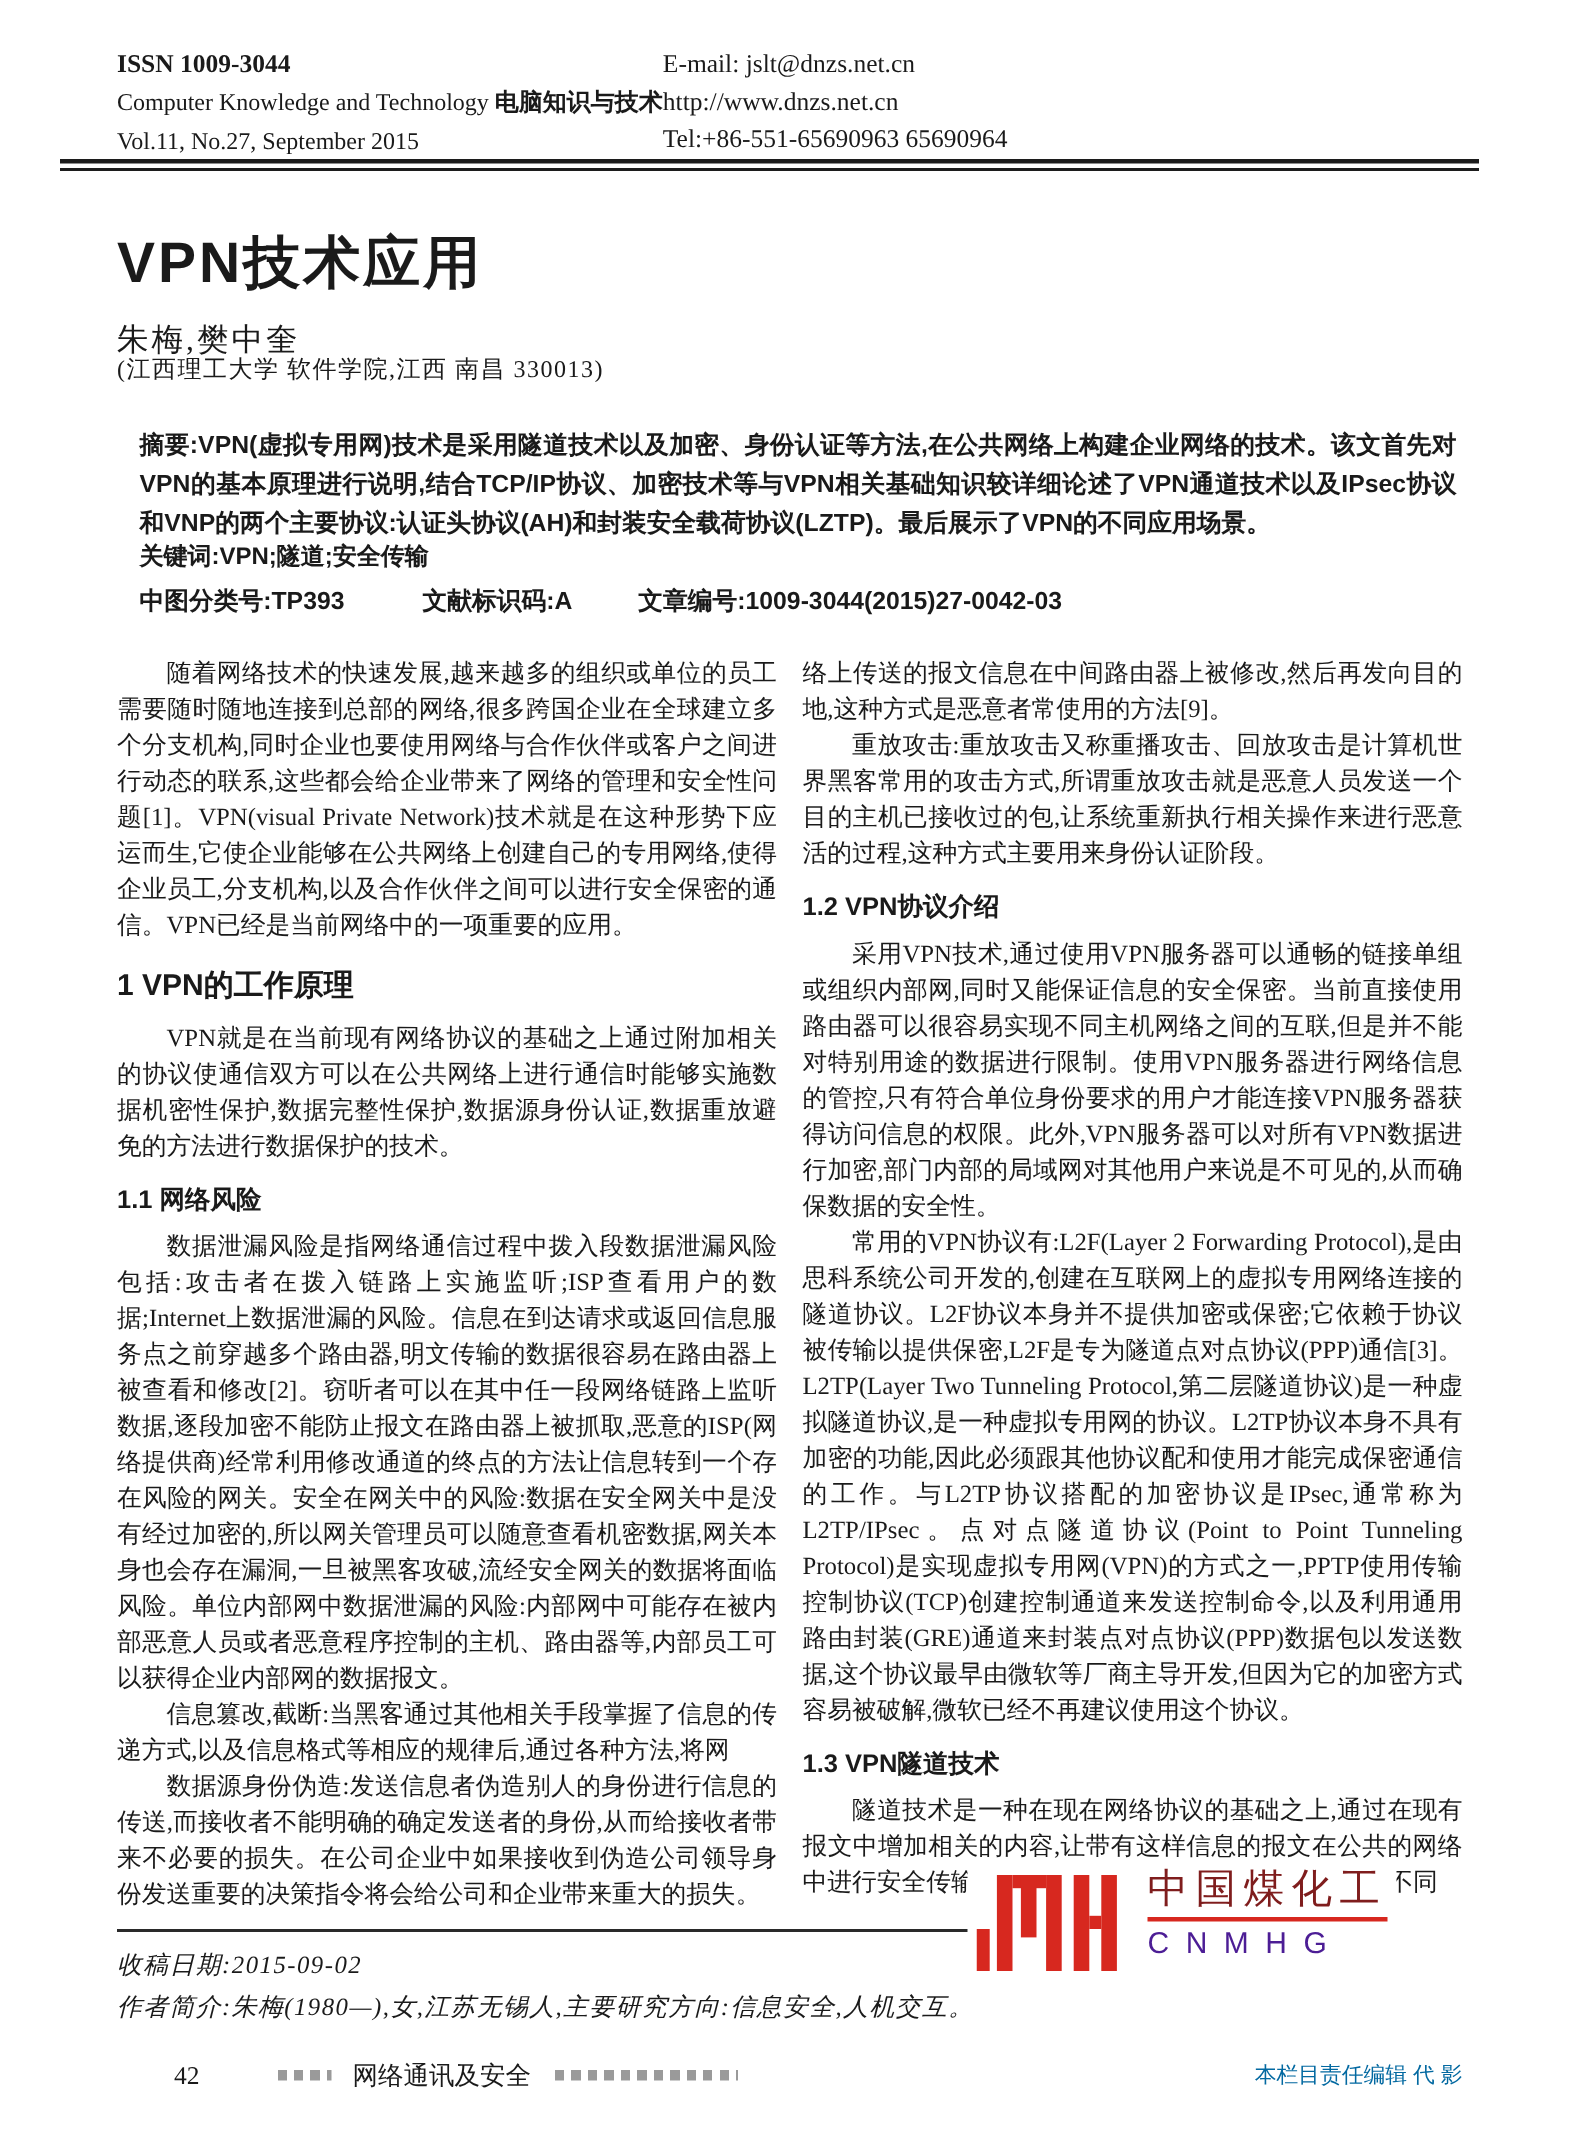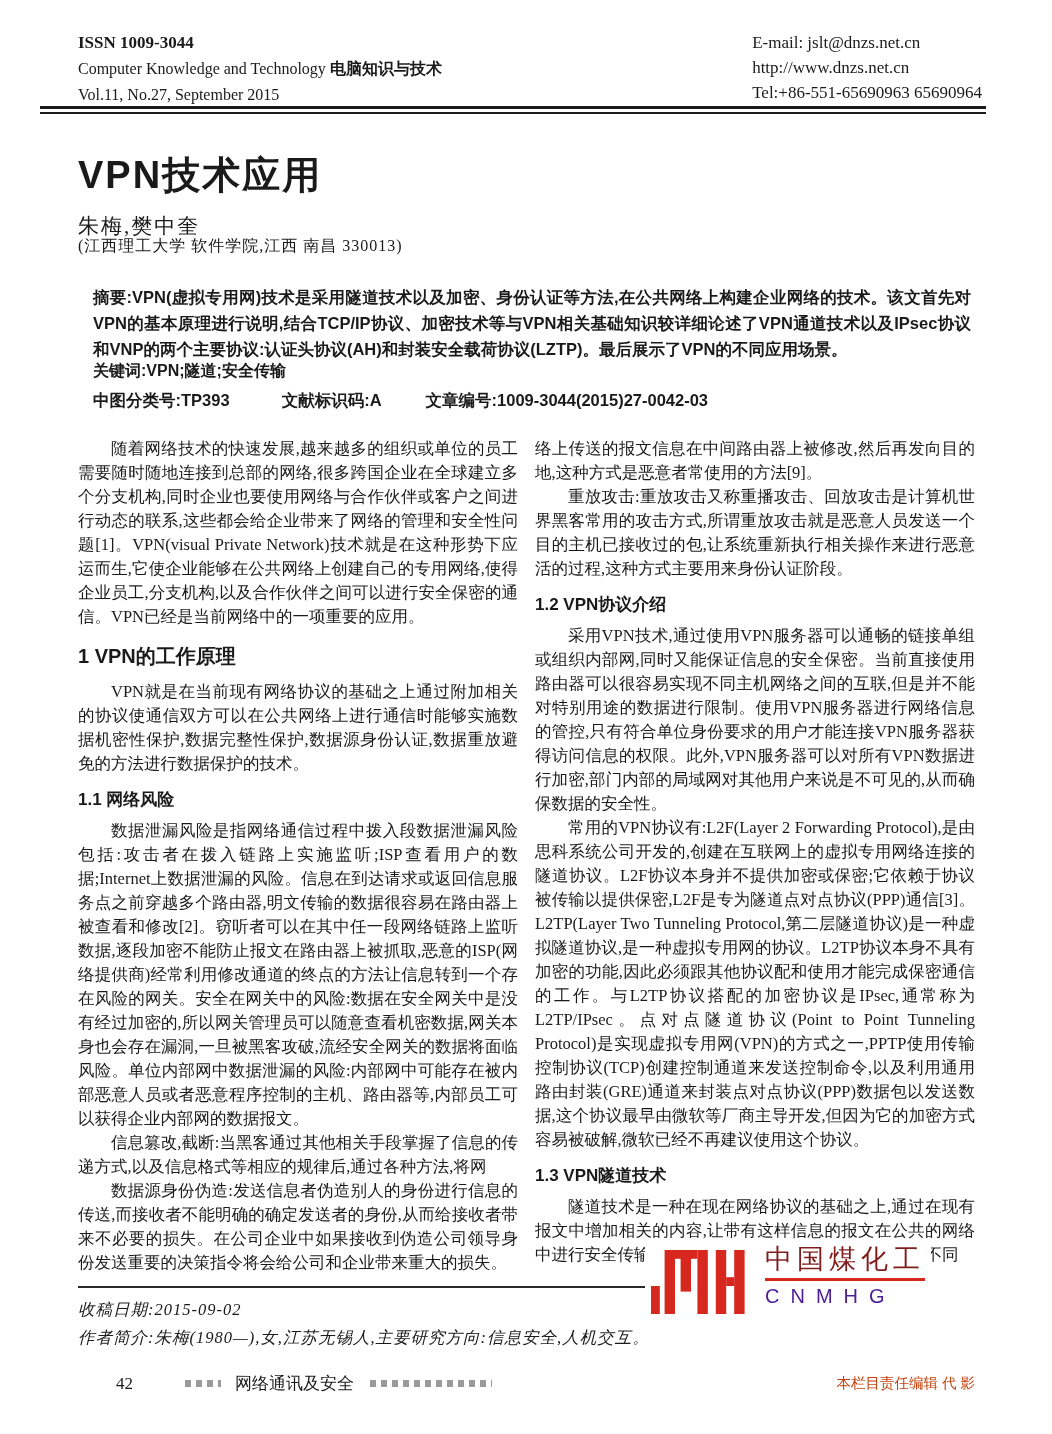--- a/index.html
+++ b/index.html
@@ -8,21 +8,21 @@
     width:1052px;height:1434px;
     margin:0 auto;
     background:#ffffff;
     font-family:"Liberation Serif","DejaVu Serif",serif;
     color:#1a1a1a;
     overflow:hidden;
   }
   
   .header-row{
     position:absolute;top:30px;left:78px;right:70px;
-    display:flex;justify-content:space-between;align-items:flex-start;
+    display:flex;align-items:flex-start;
   }
   .hdr-left div{line-height:26px;}
   .issn{font-weight:bold;font-size:17px;}
   .journal-line{font-size:16px;}
   .journal-en{}
   .journal-cn{font-weight:bold;font-family:"Liberation Sans","DejaVu Sans",sans-serif;font-size:16px;}
   .vol-line{font-size:16px;}
   .hdr-right div{line-height:25px;font-size:17px;}
   .double-rule{
     position:absolute;top:106px;left:40px;width:946px;
@@ -98,21 +98,21 @@
   .sq{height:7px;background:repeating-linear-gradient(90deg,#9a9a9a 0 6px,transparent 6px 11px);}
   .sq-left{width:36px;margin-left:52px;}
   .sq-right{width:122px;}
   .section-name{
     font-family:"Liberation Sans","DejaVu Sans",sans-serif;
     font-weight:normal;font-size:17px;margin:0 16px 0 14px;
   }
   .bar-spacer{flex:1;}
   .editor-note{
     font-family:"Liberation Sans","DejaVu Sans",sans-serif;
-    font-size:14.5px;color:#c2410c;
+    font-size:14.5px;color:#0369a1;
   }
   
   .watermark{
     position:absolute;top:1241px;left:645px;
     display:flex;align-items:flex-start;gap:14px;background:#fff;padding:2px 6px;
   }
   .wm-mark{width:100px;height:78px;}
   .wm-text{display:flex;flex-direction:column;}
   .wm-cn{
     font-family:"Liberation Sans","DejaVu Sans",sans-serif;

